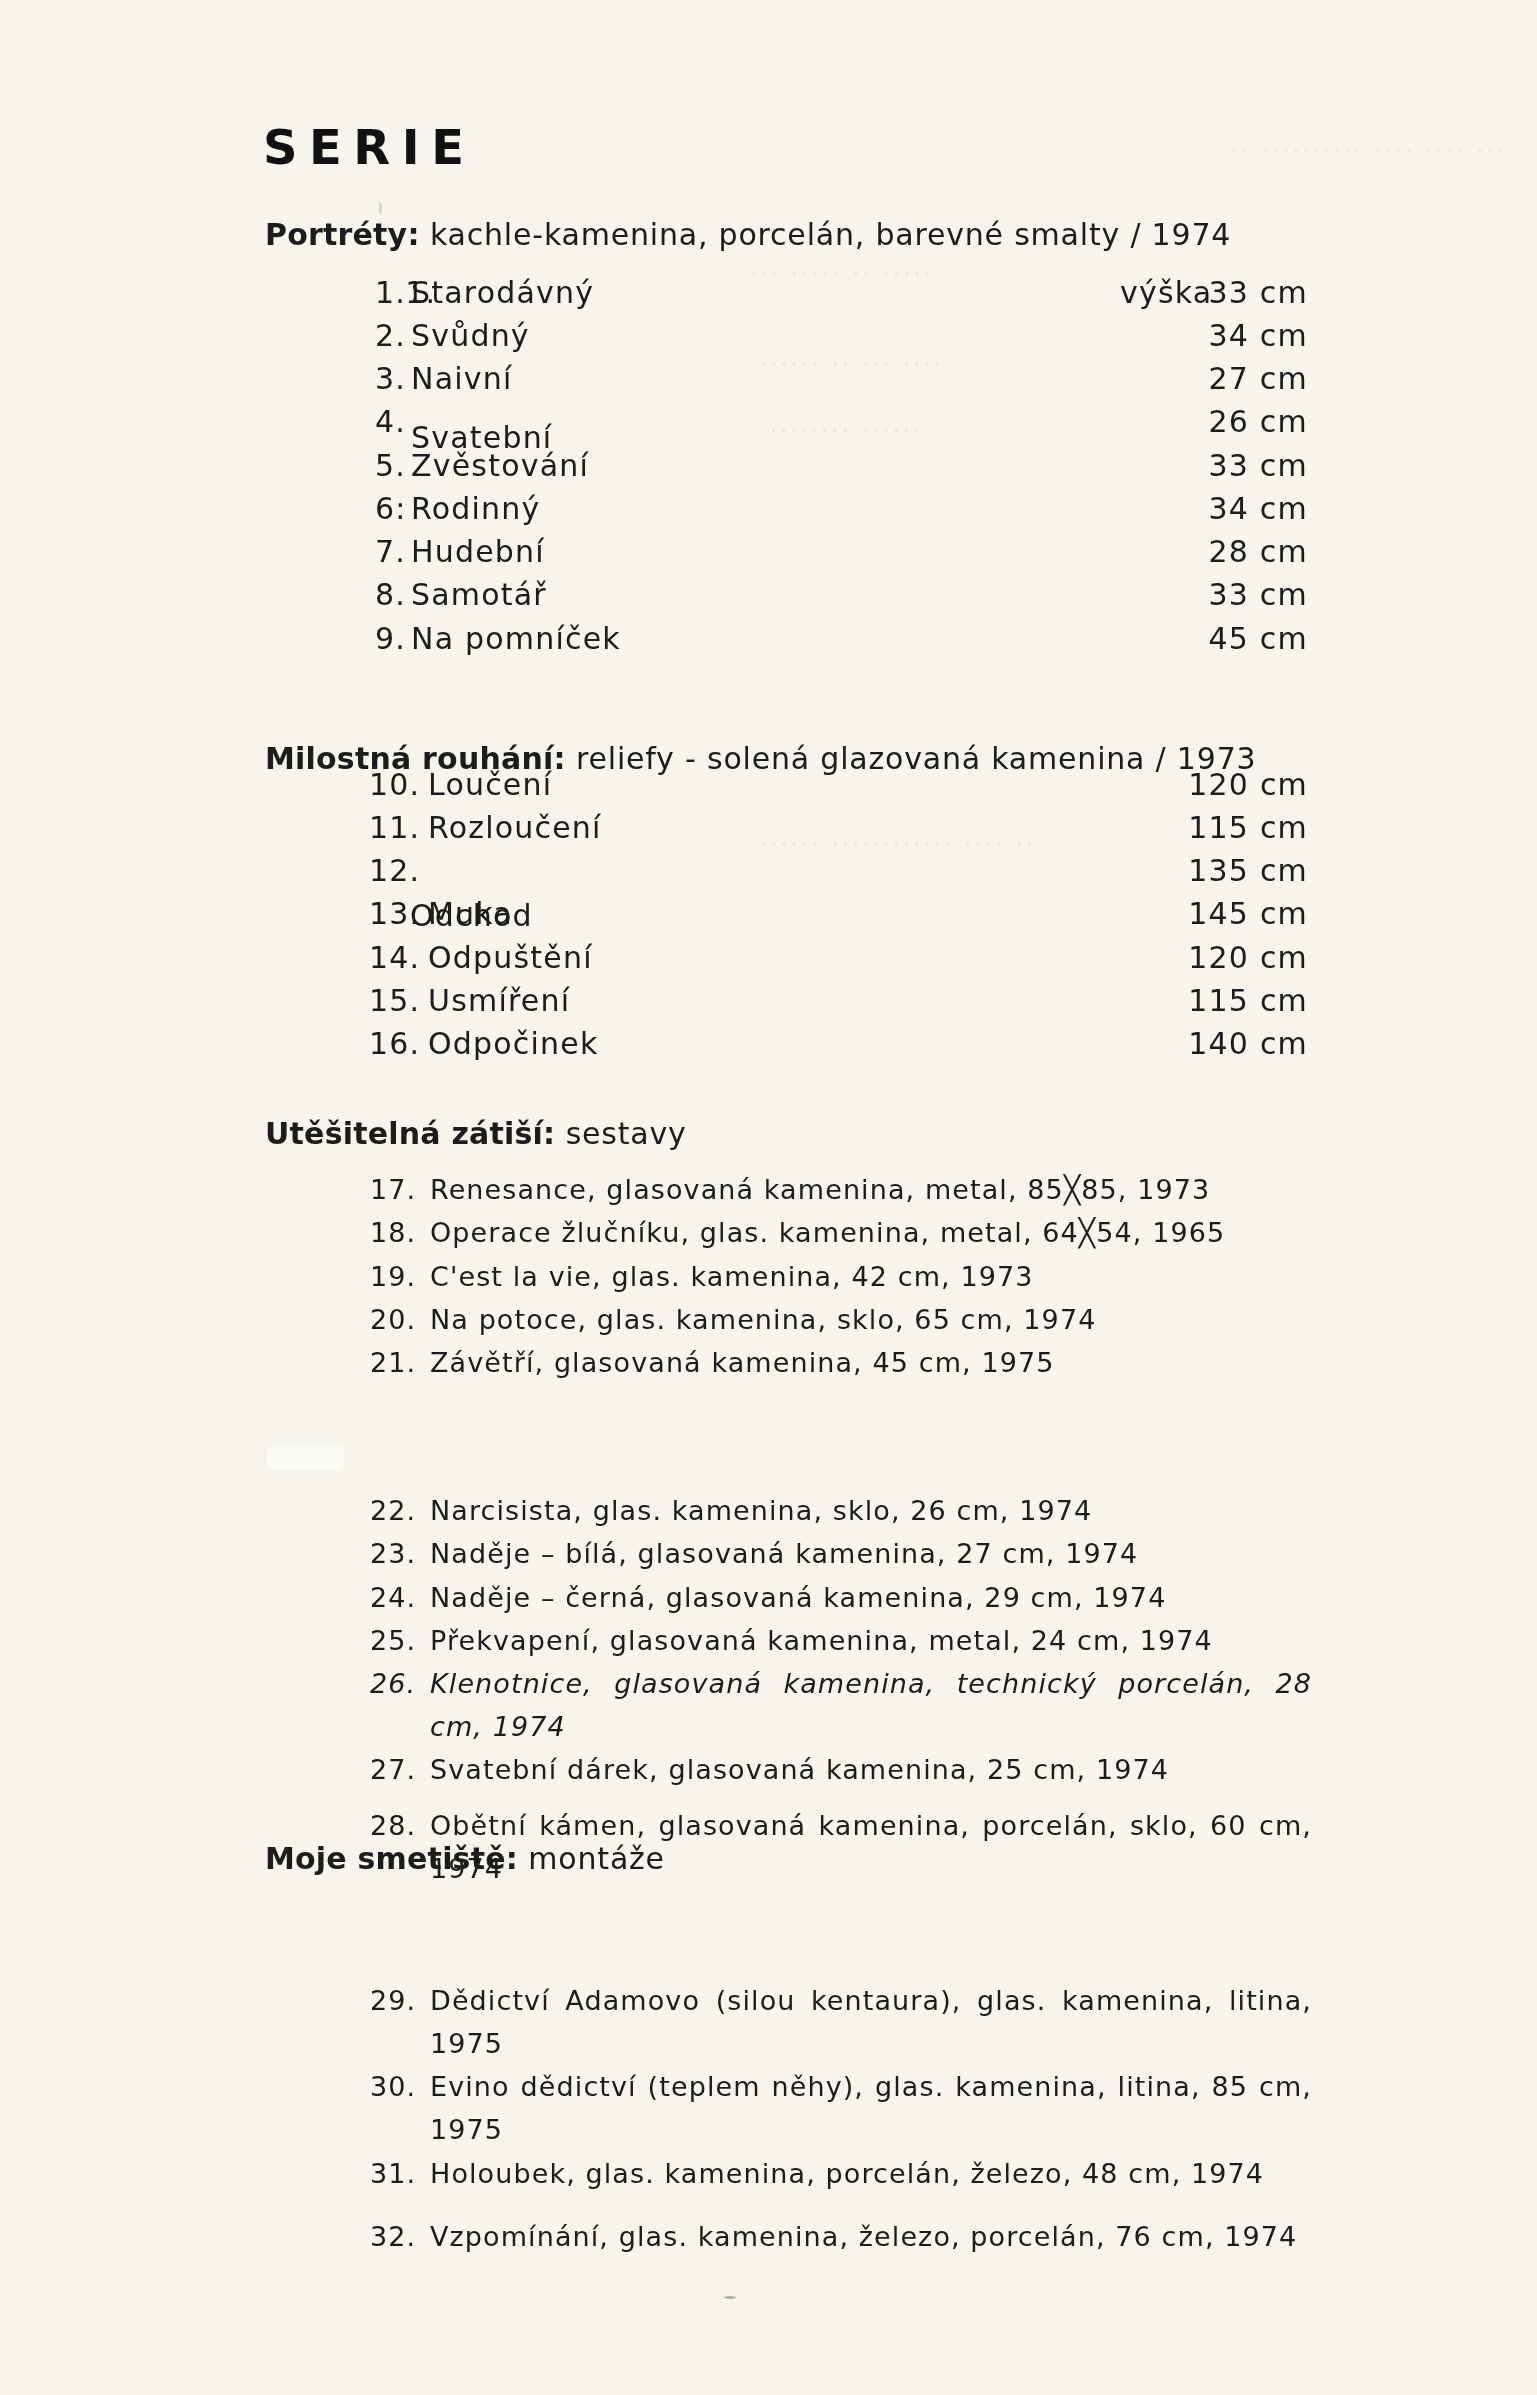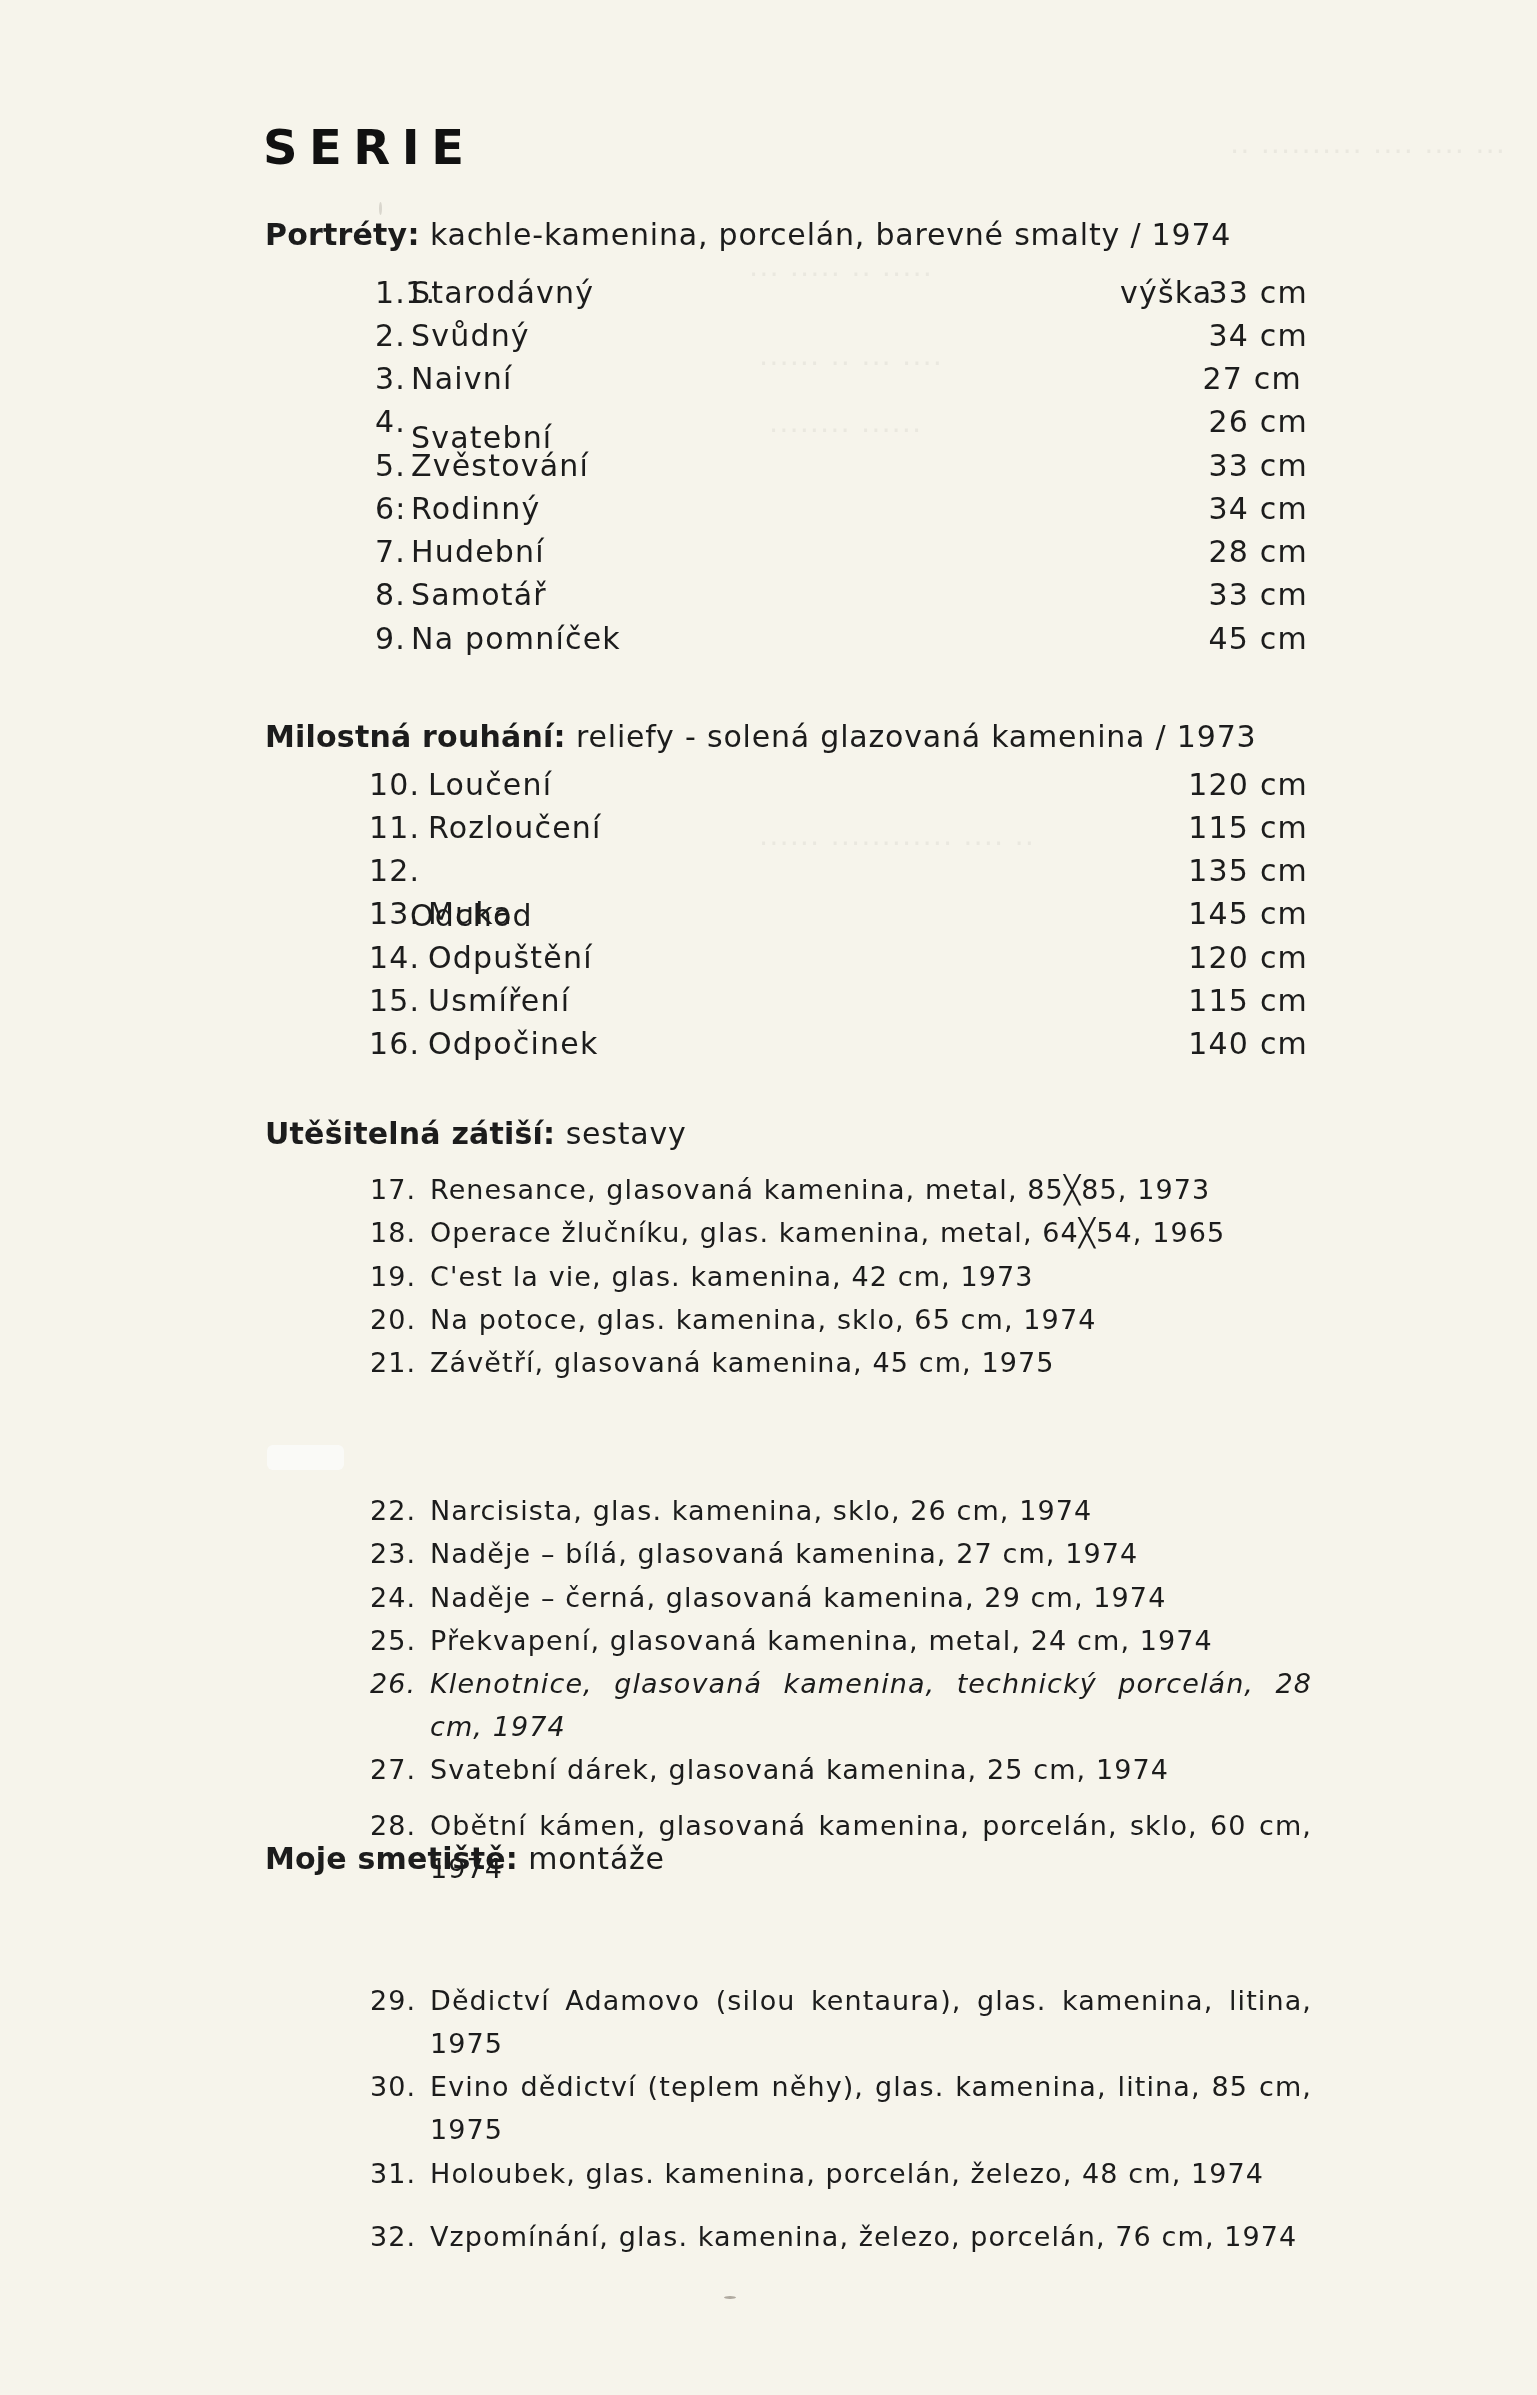--- a/index.html
+++ b/index.html
@@ -71,21 +71,21 @@
       <span style="position:absolute;right:229px;">33 cm</span>
     </div>
     <div class="row" style="left:0;top:318px;width:1537px;">
       <span style="position:absolute;left:375px;width:29px;text-align:right;">2.</span>
       <span style="position:absolute;left:411px;">Svůdný</span>
       <span style="position:absolute;right:229px;">34 cm</span>
     </div>
     <div class="row" style="left:0;top:361px;width:1537px;">
       <span style="position:absolute;left:375px;width:29px;text-align:right;">3.</span>
       <span style="position:absolute;left:411px;">Naivní</span>
-      <span style="position:absolute;right:235px;">27 cm</span>
+      <span style="position:absolute;right:229px;">27 cm</span>
     </div>
     <div class="row" style="left:0;top:404px;width:1537px;">
       <span style="position:absolute;left:375px;width:29px;text-align:right;">4.</span>
       <span style="position:absolute;left:411px;margin-top:16px;">Svatební</span>
       <span style="position:absolute;right:229px;">26 cm</span>
     </div>
     <div class="row" style="left:0;top:448px;width:1537px;">
       <span style="position:absolute;left:375px;width:29px;text-align:right;">5.</span>
       <span style="position:absolute;left:411px;">Zvěstování</span>
       <span style="position:absolute;right:229px;">33 cm</span>
@@ -105,21 +105,21 @@
       <span style="position:absolute;left:411px;">Samotář</span>
       <span style="position:absolute;right:229px;">33 cm</span>
     </div>
     <div class="row" style="left:0;top:621px;width:1537px;">
       <span style="position:absolute;left:375px;width:29px;text-align:right;">9.</span>
       <span style="position:absolute;left:411px;">Na pomníček</span>
       <span style="position:absolute;right:229px;">45 cm</span>
     </div>
   </div>
 
-  <div class="sec-head" style="top:719px;text-align:center;">
+  <div class="sec-head" style="top:741px;text-align:center;">
     <b><span>Milostná rouhání</span><span>:</span></b>
     <span>reliefy - solená glazovaná kamenina / 1973</span>
   </div>
 
   <div>
     <div class="row" style="left:0;top:767px;width:1537px;">
       <span style="position:absolute;left:369px;width:48px;text-align:right;">10.</span>
       <span style="position:absolute;left:428px;">Loučení</span>
       <span style="position:absolute;right:229px;">120 cm</span>
     </div>

